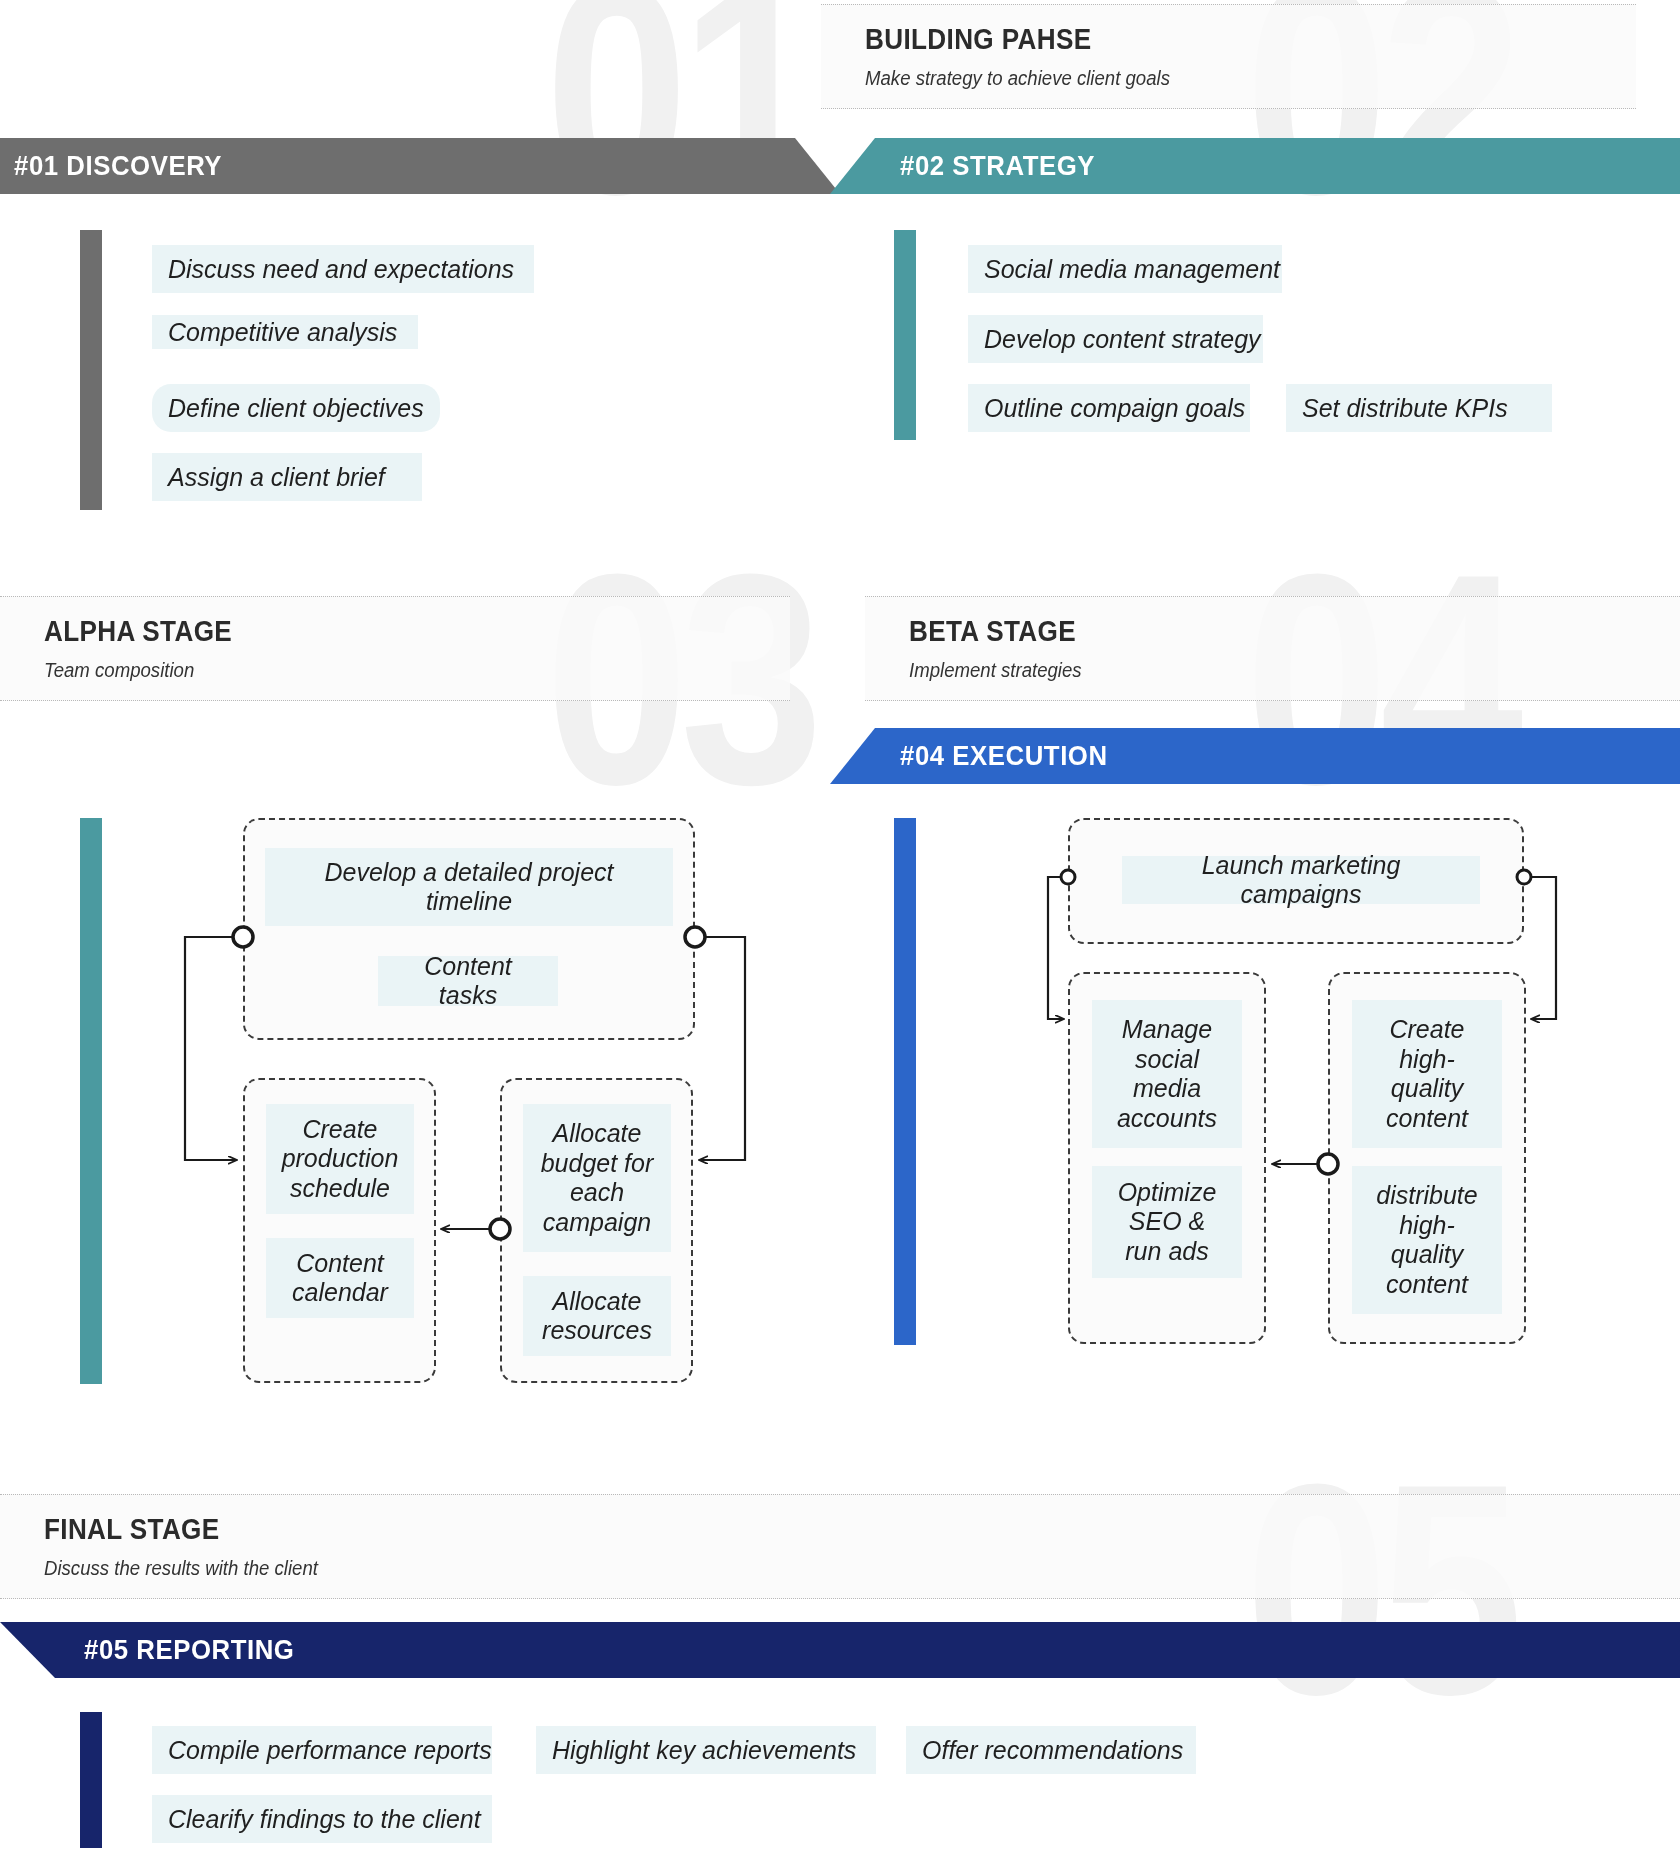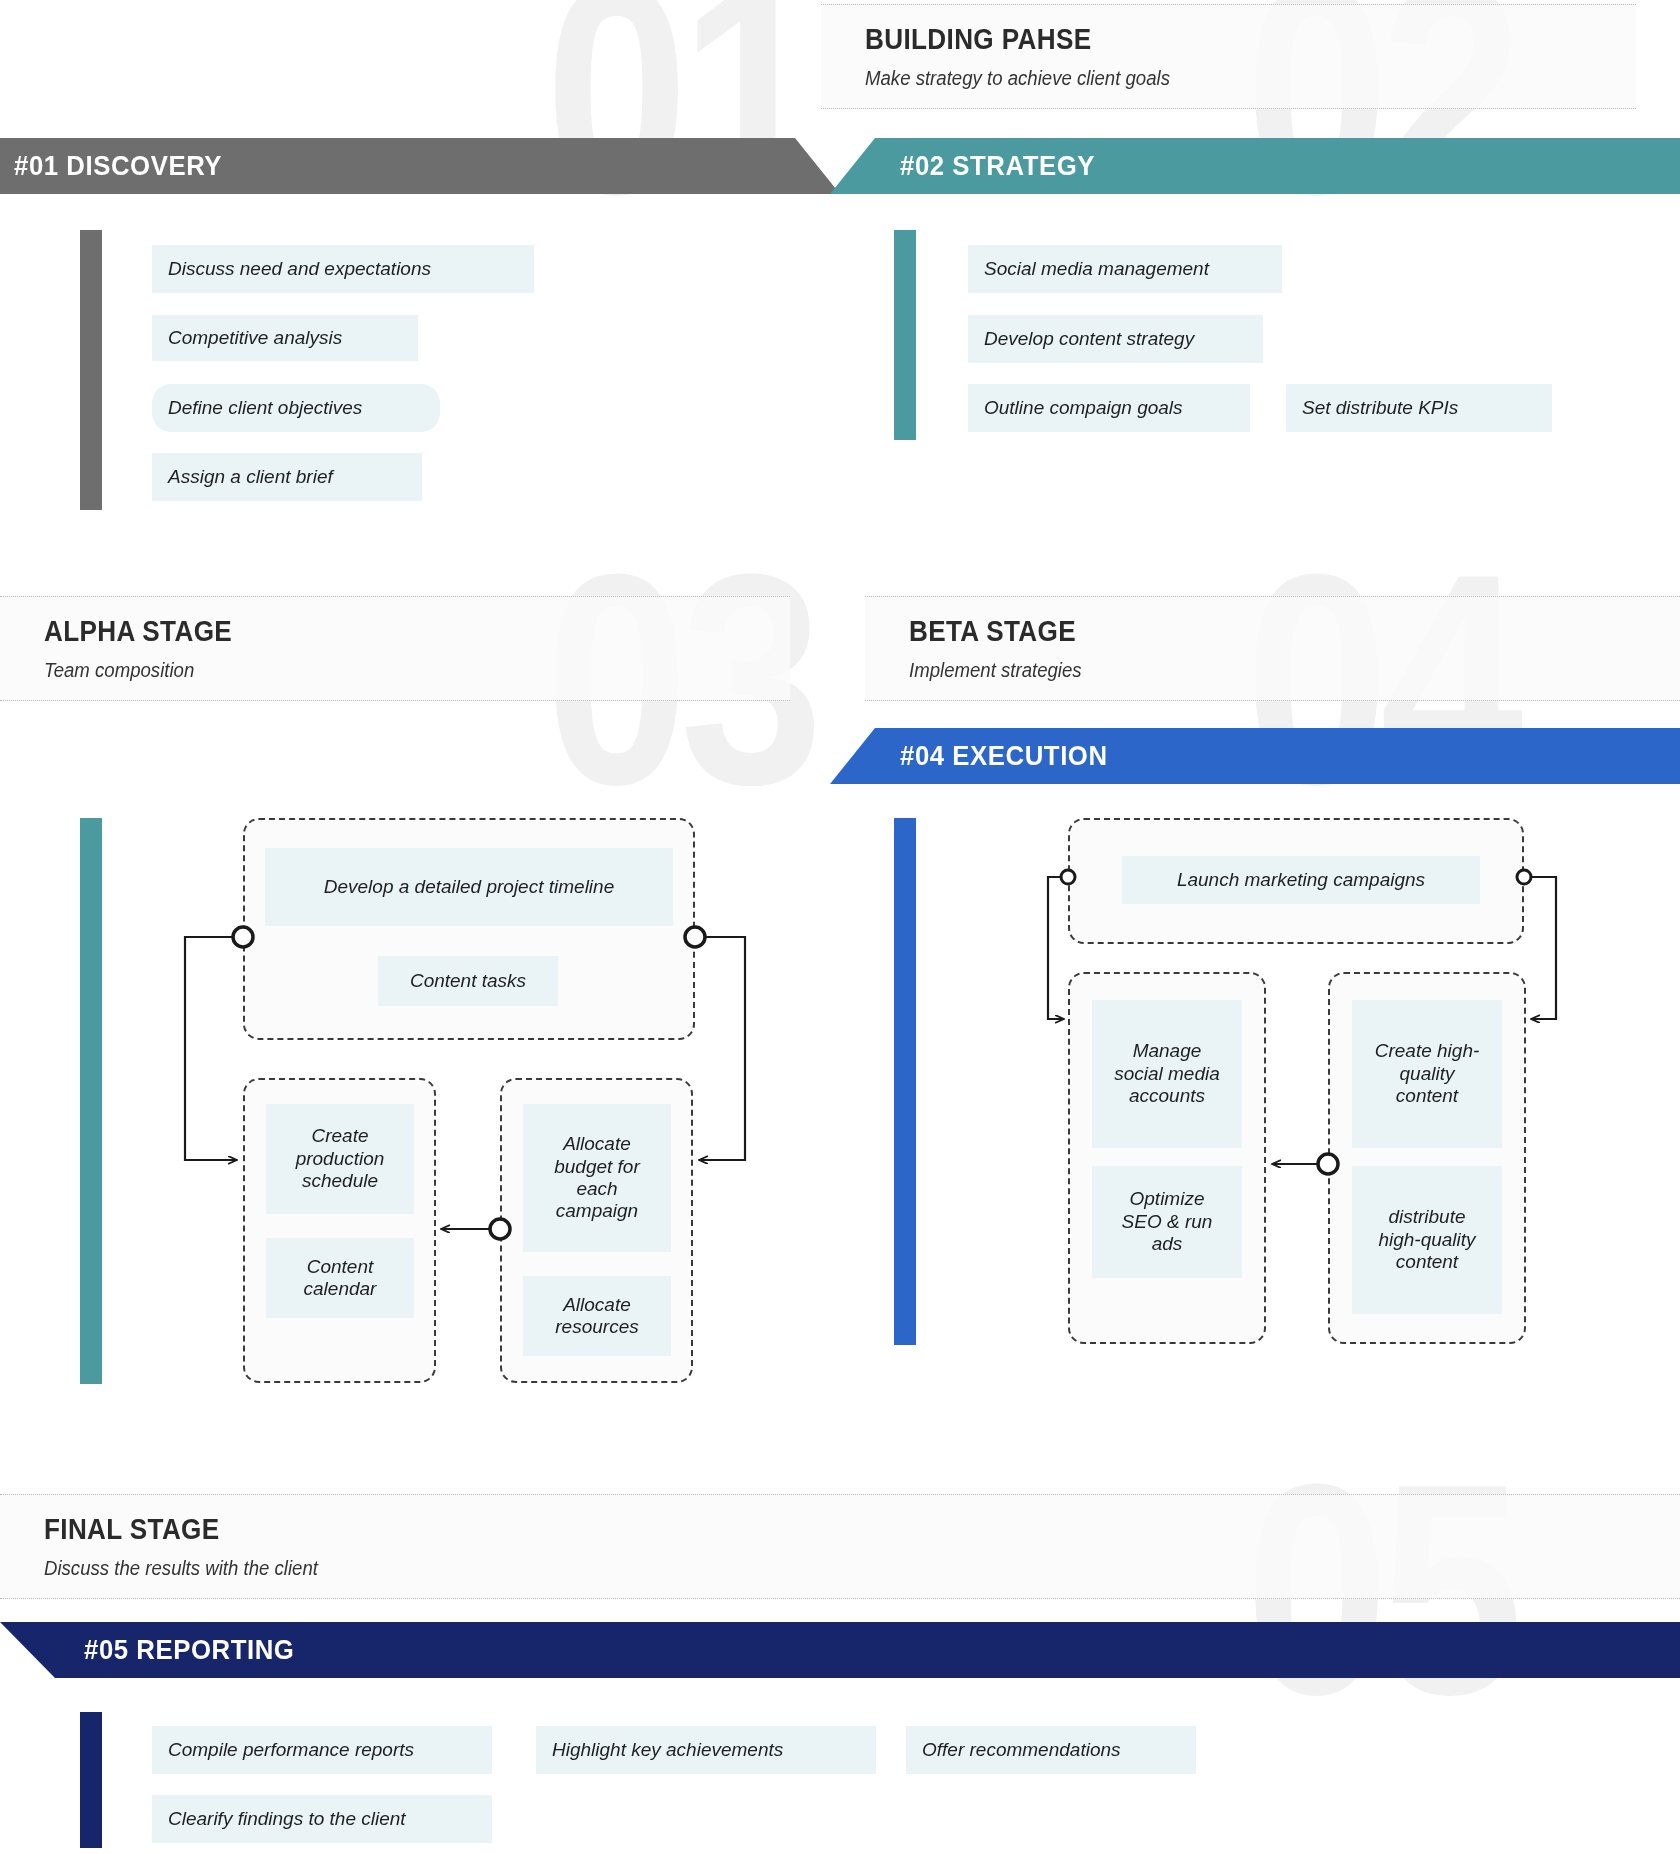--- a/index.html
+++ b/index.html
@@ -88,21 +88,21 @@
     position: absolute;
     width: 22px;
     z-index: 2;
   }
 
   
   .chip {
     position: absolute;
     background: #eaf4f6;
     color: #1f1f1f;
-    font-size: 19px;
+    font-size: 25px;
     font-style: italic;
     display: flex;
     align-items: center;
     justify-content: flex-start;
     padding: 3px 16px;
     white-space: nowrap;
     z-index: 2;
   }
   .chip.center { justify-content: center; text-align: center; white-space: normal; line-height: 1.18; }
 
@@ -150,21 +150,21 @@
   <div class="banner" style="left:830px; top:138px; width:850px;">
     <svg width="850" height="56" style="position:absolute;left:0;top:0;" aria-hidden="true">
       <polygon points="45,0 850,0 850,56 0,56" fill="#4b9aa0"></polygon>
     </svg>
     <span class="banner-label" style="margin-left:70px;">#02 STRATEGY</span>
   </div>
 
   <div class="accent-bar" style="left:80px; top:230px; height:280px; background:#6e6e6e;"></div>
 
   <div class="chip" style="left:152px; top:245px; width:382px; height:48px;">Discuss need and expectations</div>
-  <div class="chip" style="left:152px; top:315px; width:266px; height:46px;">Competitive analysis</div>
+  <div class="chip" style="left:152px; top:315px; width:266px; height:34px;">Competitive analysis</div>
   <div class="chip" style="left:152px; top:384px; width:288px; height:48px;border-radius:19px;">Define client objectives</div>
   <div class="chip" style="left:152px; top:453px; width:270px; height:48px;">Assign a client brief</div>
 
   <div class="accent-bar" style="left:894px; top:230px; height:210px; background:#4b9aa0;"></div>
 
   <div class="chip" style="left:968px; top:245px; width:314px; height:48px;">Social media management</div>
   <div class="chip" style="left:968px; top:315px; width:295px; height:48px;">Develop content strategy</div>
   <div class="chip" style="left:968px; top:384px; width:282px; height:48px;">Outline compaign goals</div>
   <div class="chip" style="left:1286px; top:384px; width:266px; height:48px;">Set distribute KPIs</div>
 

